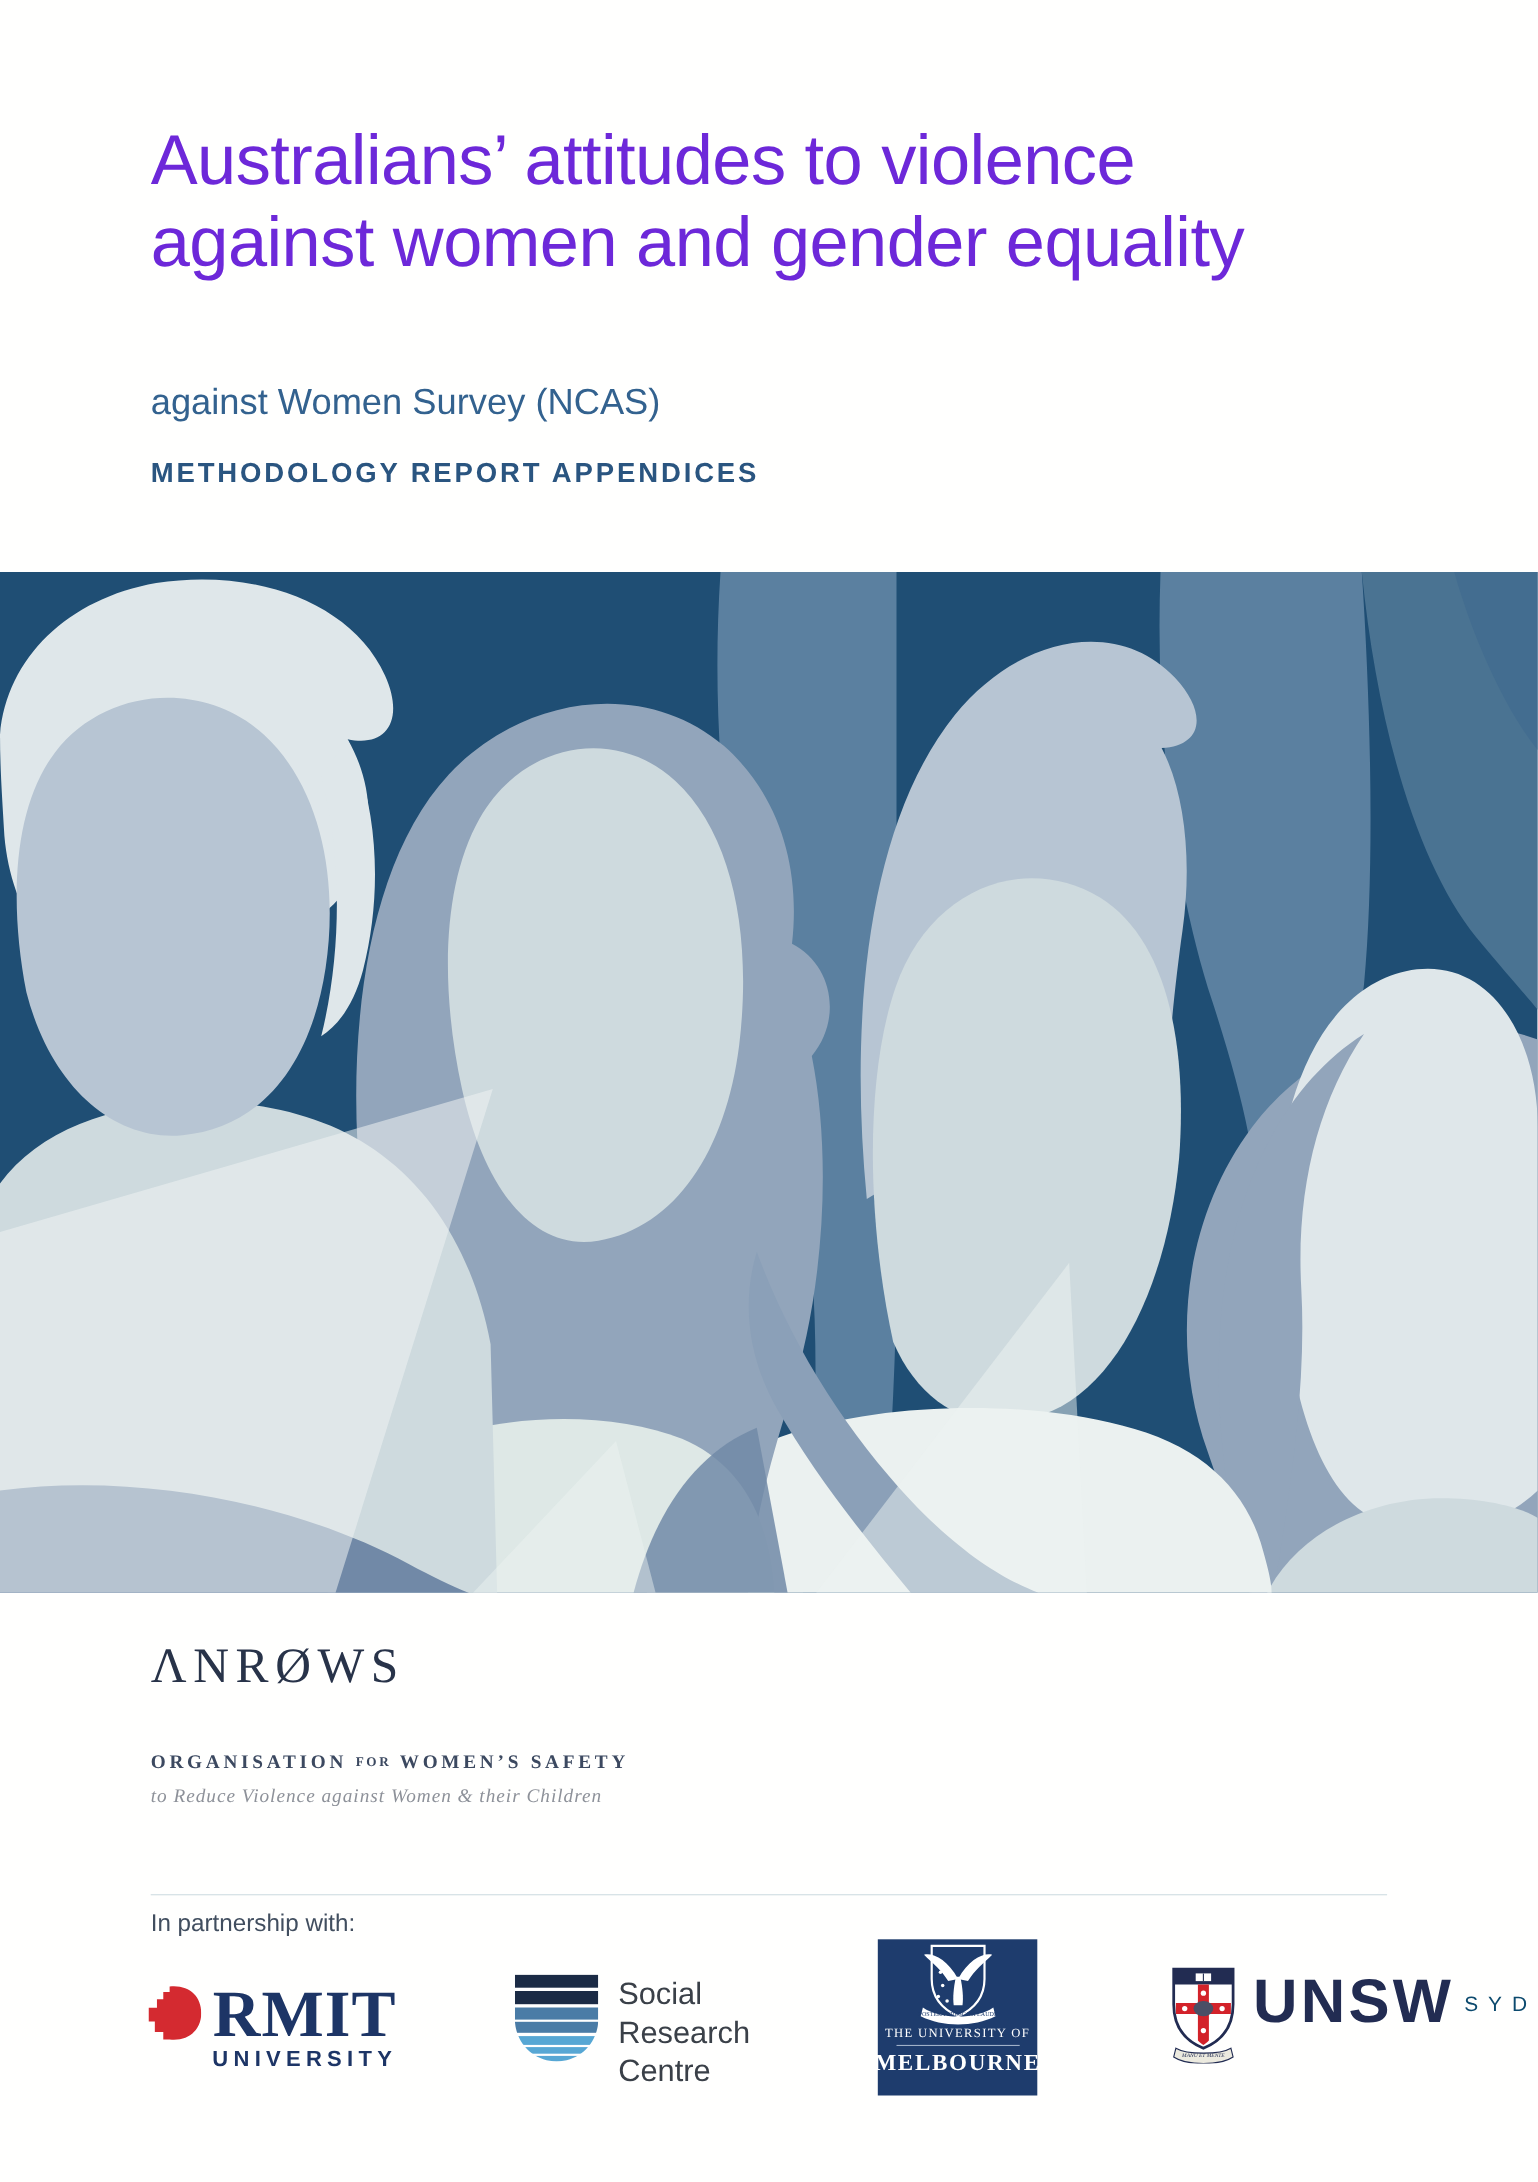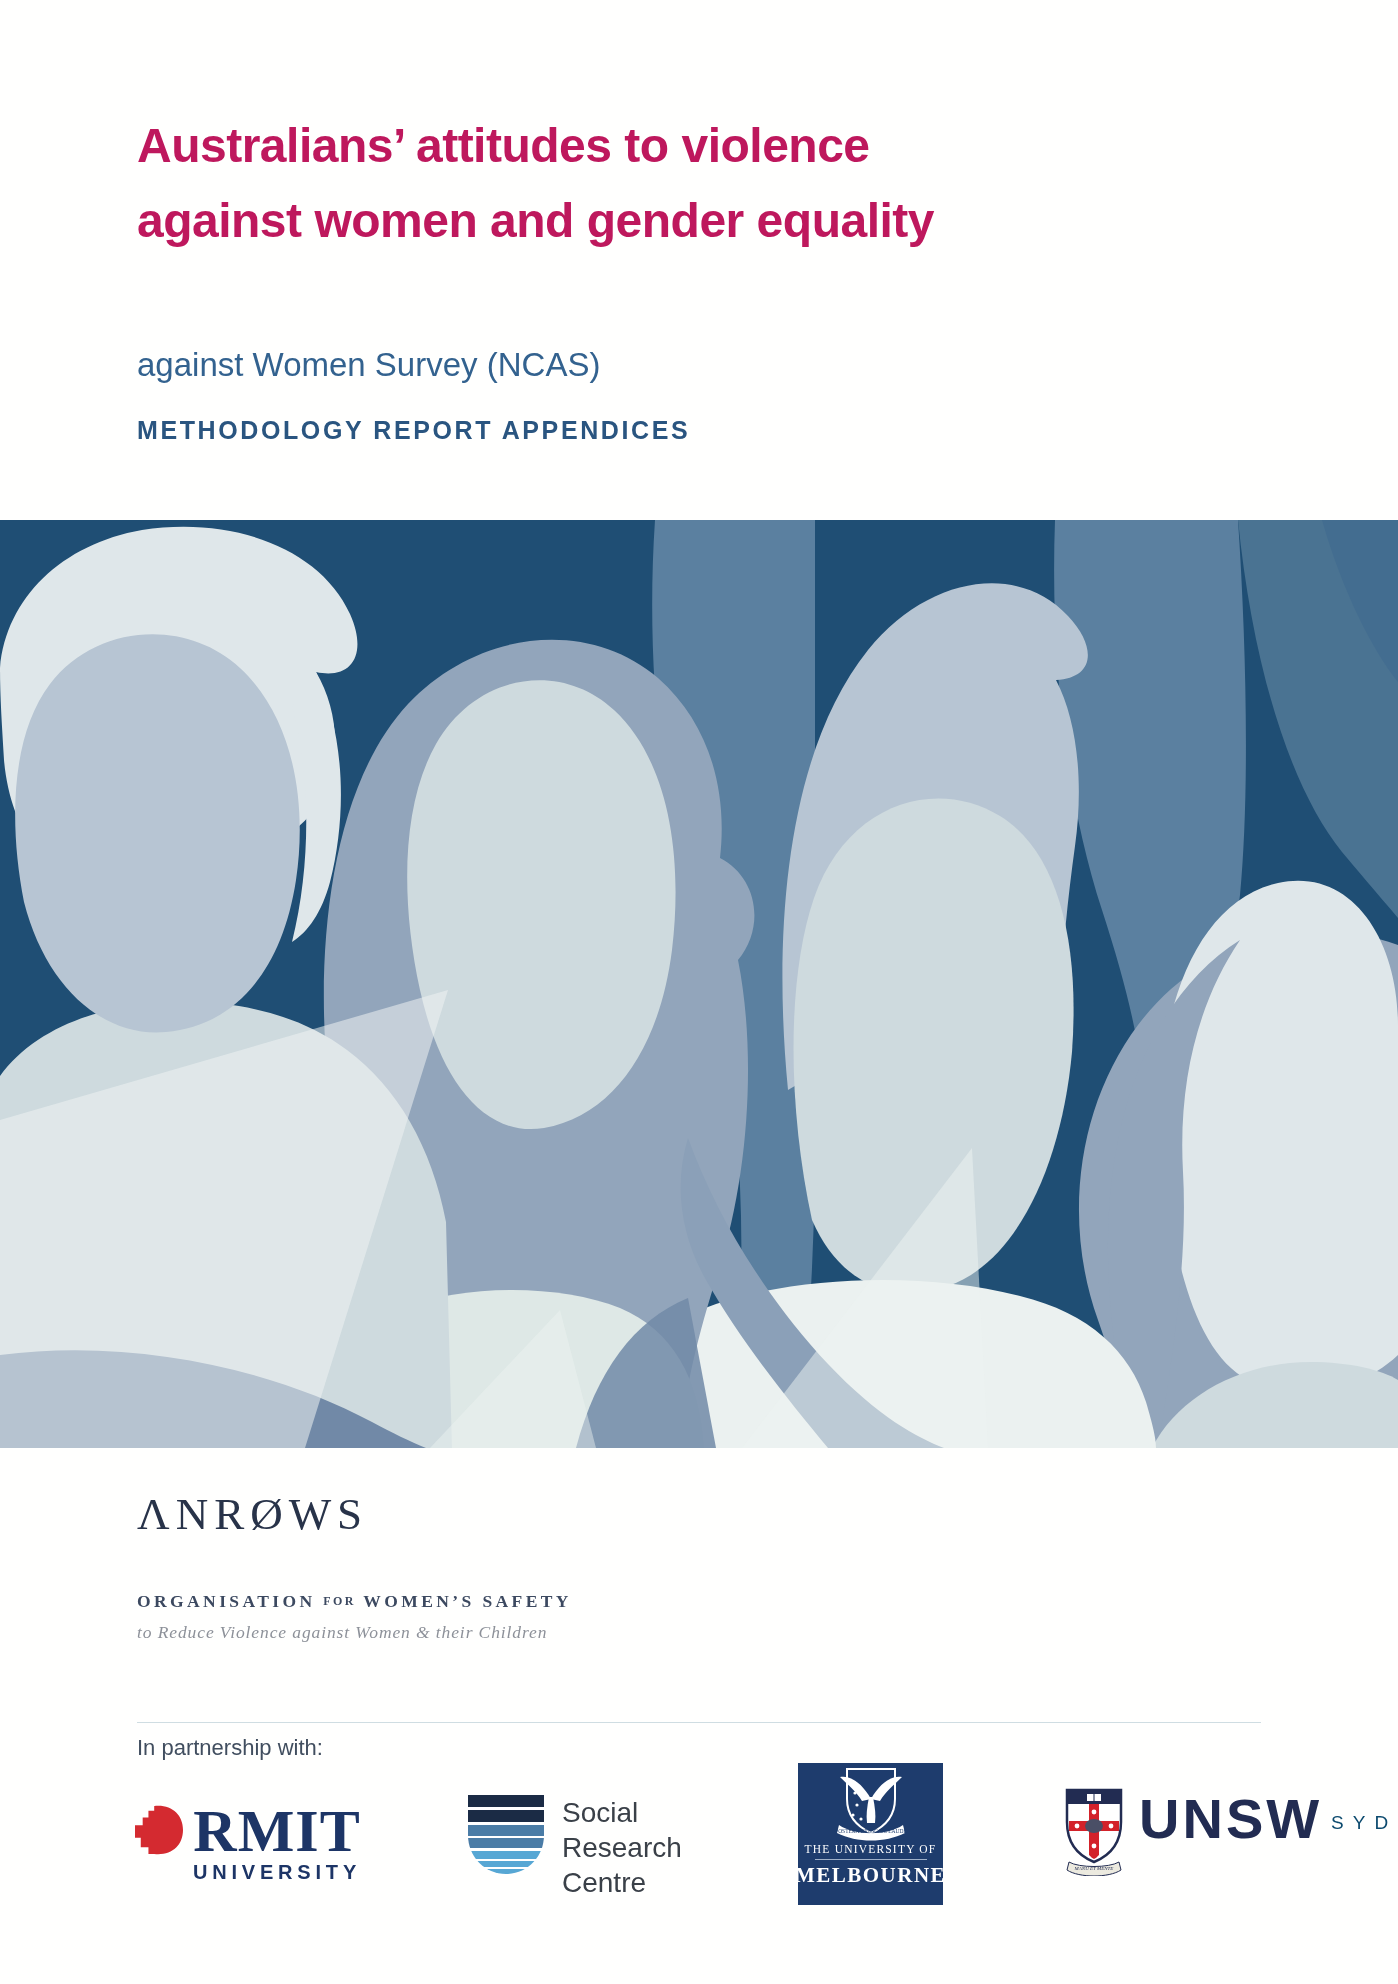--- a/index.html
+++ b/index.html
@@ -3,22 +3,22 @@
 <meta charset="utf-8">
 <style>
   html,body { margin:0; padding:0; background:#ffffff; }
   .page {
     position:relative; width:1398px; height:1984px; background:#fffffe;
     font-family:"Liberation Sans", sans-serif; overflow:hidden;
   }
 
   
   .masthead { position:absolute; left:137px; top:108px; width:1180px; }
-  .title { margin:0; font-size:48px; line-height:75px; font-weight:700;
-           letter-spacing:-0.5px; color:#be185d; }
+  .title { margin:0; font-size:64px; line-height:75px; font-weight:400;
+           letter-spacing:-0.5px; color:#6d28d9; }
   .subtitle { margin:30px 0 0 0; font-size:33px; line-height:51px;
               font-weight:400; color:#33628f; }
   .kicker { margin:26px 0 0 0; font-size:25px; font-weight:700;
             letter-spacing:2.6px; color:#2a5580; }
 
   
   .illustration { position:absolute; left:0; top:520px; width:1398px; height:928px; }
   .illustration svg { display:block; }
 
   

